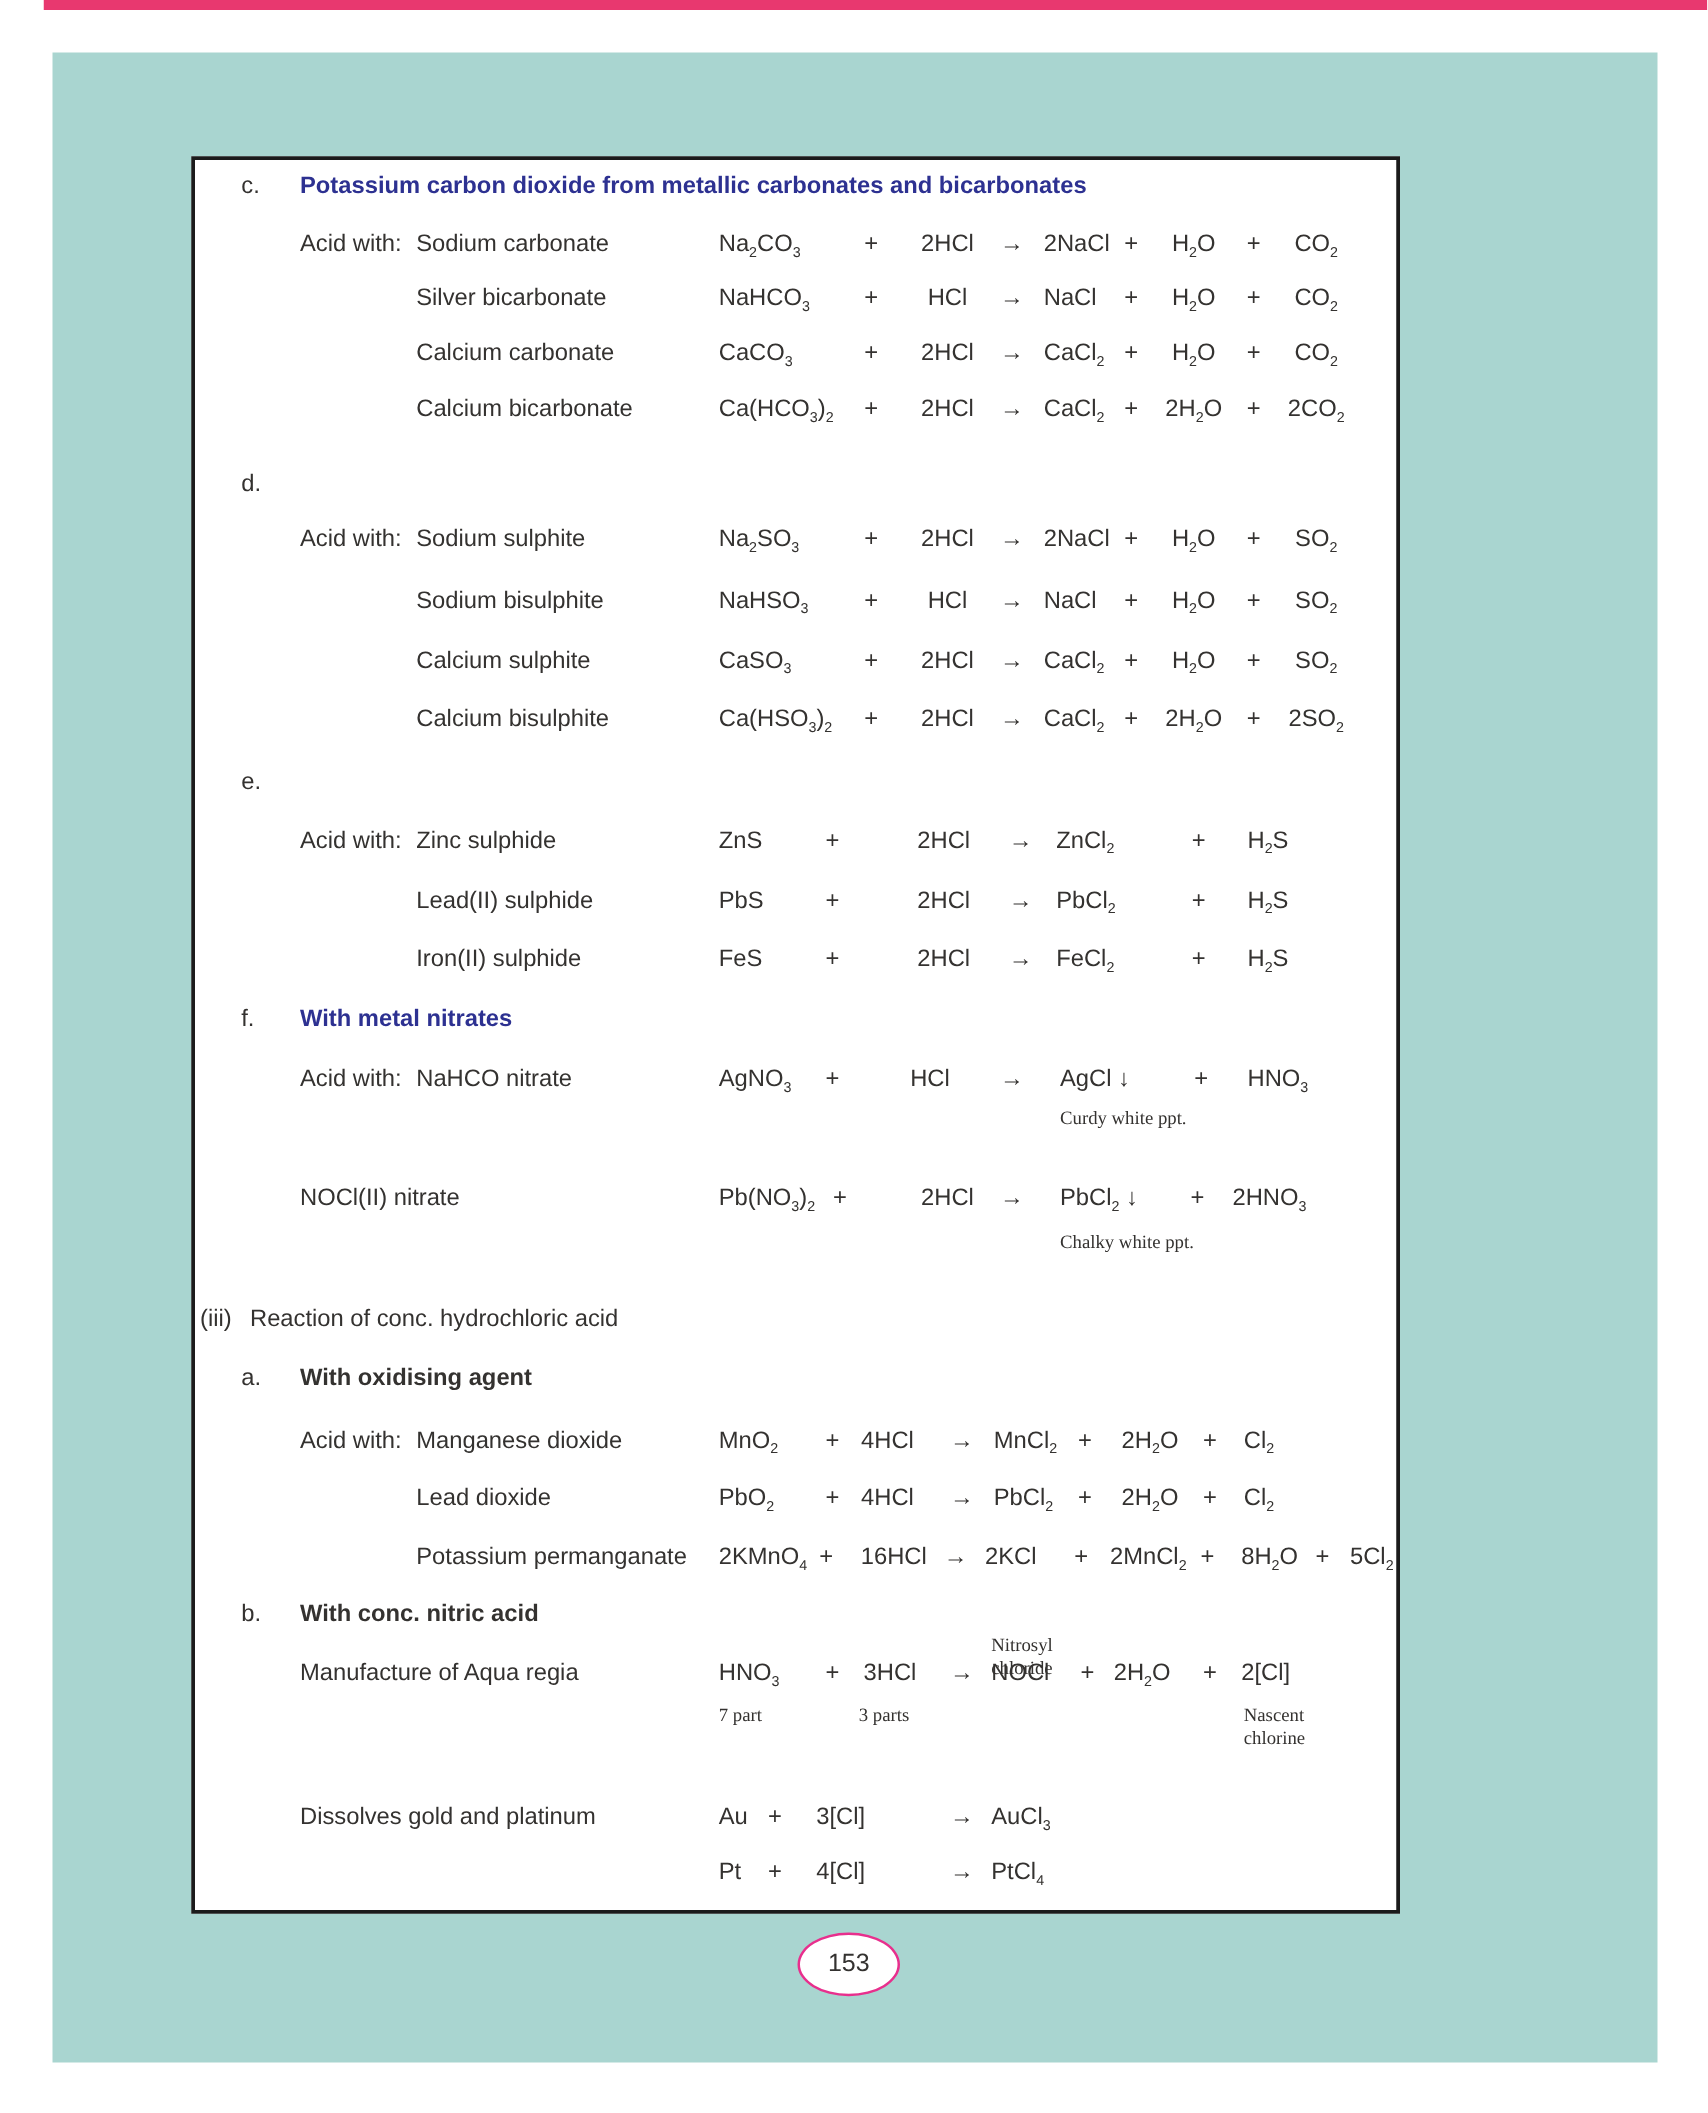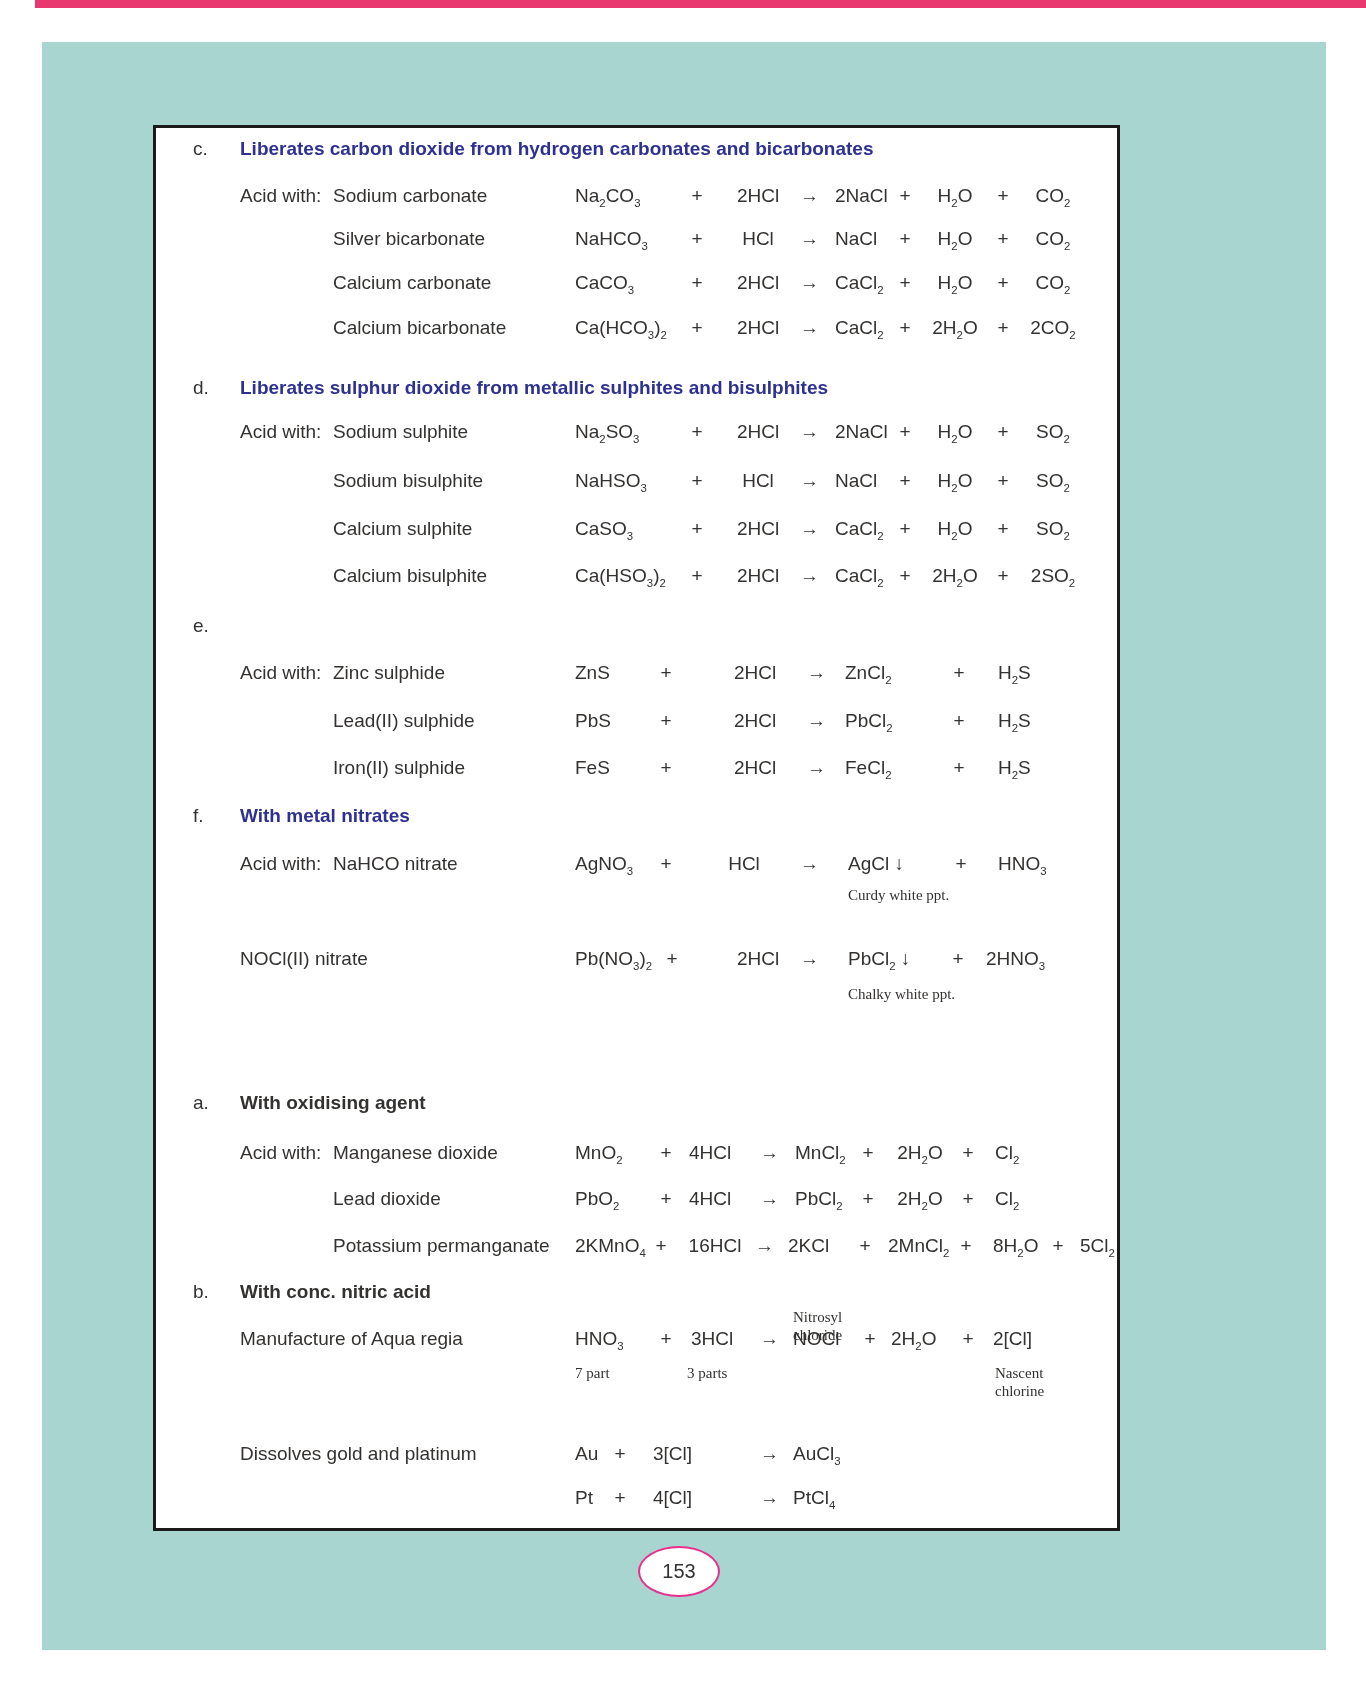--- a/index.html
+++ b/index.html
@@ -42,21 +42,21 @@
 </head>
 <body>
 
 <div class="pg">
   <div class="topbar"></div>
   <div class="teal">
     <div class="box">
 
       <div class="row" style="top:10px">
         <span class="cell let">c.</span>
-        <span class="cell ttl hl">Liberates carbon dioxide from hydrogen carbonates and bicarbonates</span>
+        <span class="cell ttl hl">Potassium carbon dioxide from metallic carbonates and bicarbonates</span>
       </div>
       <div class="row" style="top:57px">
         <span class="cell pre">Acid with:</span>
         <span class="cell nm">Sodium carbonate</span>
         <span class="cell fx">Na<sub>2</sub>CO<sub>3</sub></span>
         <span class="cell ctr cd-p1">+</span>
         <span class="cell ctr cd-rg">2HCl</span>
         <span class="cell cd-ar">→</span>
         <span class="cell cd-pr">2NaCl</span>
         <span class="cell ctr cd-p2">+</span>
@@ -96,21 +96,20 @@
         <span class="cell cd-ar">→</span>
         <span class="cell cd-pr">CaCl<sub>2</sub></span>
         <span class="cell ctr cd-p2">+</span>
         <span class="cell ctr cd-w">2H<sub>2</sub>O</span>
         <span class="cell ctr cd-p3">+</span>
         <span class="cell ctr cd-g">2CO<sub>2</sub></span>
       </div>
 
       <div class="row" style="top:249px">
         <span class="cell let">d.</span>
-        <span class="cell ttl hl">Liberates sulphur dioxide from metallic sulphites and bisulphites</span>
       </div>
       <div class="row" style="top:293px">
         <span class="cell pre">Acid with:</span>
         <span class="cell nm">Sodium sulphite</span>
         <span class="cell fx">Na<sub>2</sub>SO<sub>3</sub></span>
         <span class="cell ctr cd-p1">+</span>
         <span class="cell ctr cd-rg">2HCl</span>
         <span class="cell cd-ar">→</span>
         <span class="cell cd-pr">2NaCl</span>
         <span class="cell ctr cd-p2">+</span>
@@ -211,20 +210,24 @@
         <span class="cell fx">Pb(NO<sub>3</sub>)<sub>2</sub></span>
         <span class="cell ctr f2-p1">+</span>
         <span class="cell ctr f2-rg">2HCl</span>
         <span class="cell f-ar">→</span>
         <span class="cell f-pr">PbCl<sub>2</sub> ↓</span>
         <span class="cell ctr f2-p2">+</span>
         <span class="cell f2-g">2HNO<sub>3</sub></span>
       </div>
       <div class="note" style="left:692px;top:857px">Chalky white ppt.</div>
 
+      <div class="row" style="top:917px">
+        <span class="cell" style="left:4px">(iii)</span>
+        <span class="cell" style="left:44px">Reaction of conc. hydrochloric acid</span>
+      </div>
 
       <div class="row" style="top:964px">
         <span class="cell let">a.</span>
         <span class="cell ttl bold">With oxidising agent</span>
       </div>
       <div class="row" style="top:1014px">
         <span class="cell pre">Acid with:</span>
         <span class="cell nm">Manganese dioxide</span>
         <span class="cell fx">MnO<sub>2</sub></span>
         <span class="cell ctr a-p1">+</span>

